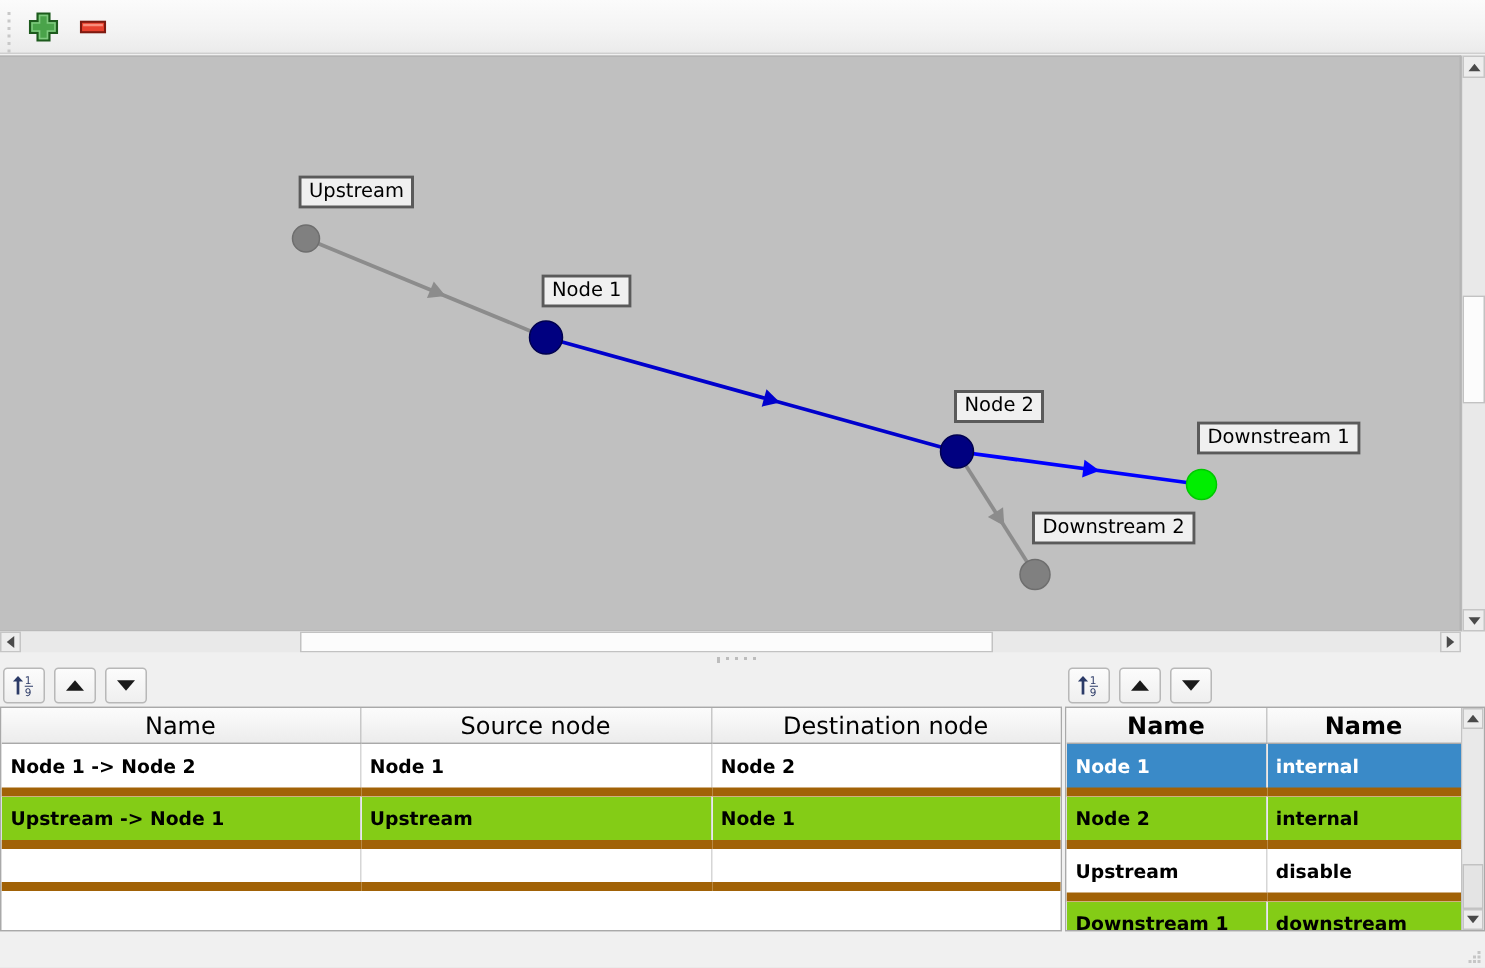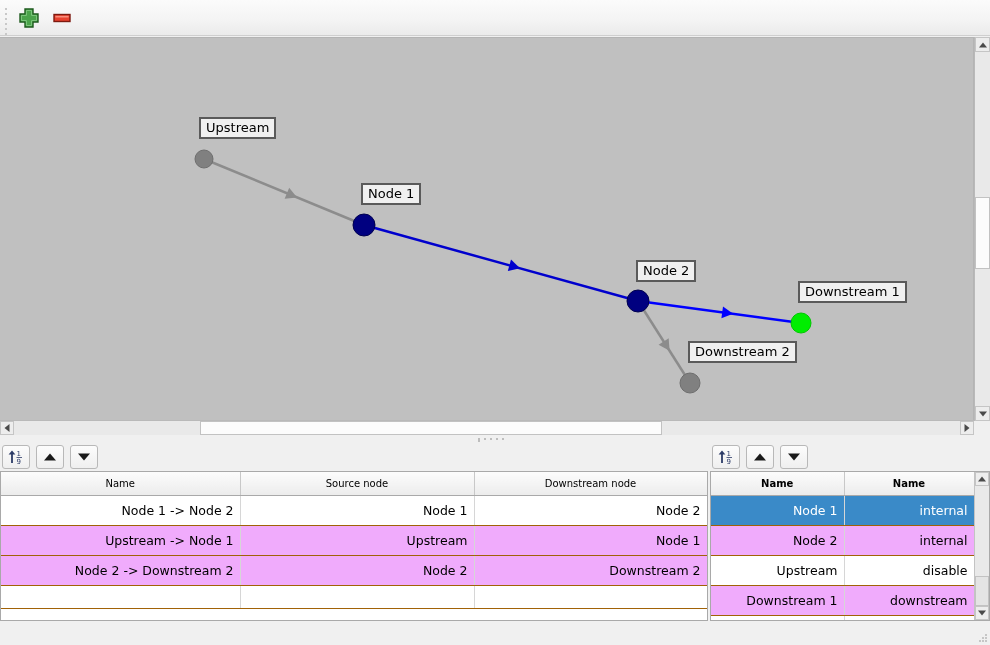--- a/index.html
+++ b/index.html
@@ -209,35 +209,36 @@
     box-sizing: border-box;
     background: #fff;
     overflow: hidden;
   }
   table.grid th {
     background: linear-gradient(to bottom, #fcfcfc, #ececec);
     border-right: 1px solid #c8c8c8;
     border-bottom: 1px solid #a9a9a9;
     height: 23px;
     font-weight: normal;
-    font-size: 10px;
+    font-size: 16px;
     text-align: center;
     padding: 0;
   }
   table.grid th.bold { font-weight: bold; }
   table.grid td {
     border-right: 1px solid #d6d6d6;
-    border-bottom: 1px solid #a16207;
+    border-bottom: 6px solid #a16207;
     height: 29px;
     padding: 0 6px;
-    text-align: right;
+    text-align: left;
     white-space: nowrap;
     overflow: hidden;
-  }
-  tr.alt td { background: #f0abfc; }
+    font-weight: bold;
+  }
+  tr.alt td { background: #84cc16; }
   tr.sel td { background: #3a8ac8; color: #fff; }
   tr.empty td { height: 22px; background: #fff; border-right: 1px solid #d6d6d6; }
 
   .right-vscroll {
     position: absolute;
     right: 0; top: 0;
     width: 15px; height: 100%;
     background: #efefef;
     border-left: 1px solid #c3c3c3;
     box-sizing: border-box;
@@ -370,38 +371,33 @@
     <table class="grid" id="edges-table" style="width:706px;">
       <colgroup>
           <col style="width:239px">
           <col style="width:234px">
           <col style="width:233px">
         </colgroup>
       <thead>
           <tr id="edges-head">
             <th>Name</th>
             <th>Source node</th>
-            <th>Downstream node</th>
+            <th>Destination node</th>
           </tr>
         </thead>
       <tbody id="edges-body">
           <tr>
             <td>Node 1 -&gt; Node 2</td>
             <td>Node 1</td>
             <td>Node 2</td>
           </tr>
           <tr class="alt">
             <td>Upstream -&gt; Node 1</td>
             <td>Upstream</td>
             <td>Node 1</td>
-          </tr>
-          <tr class="alt">
-            <td>Node 2 -&gt; Downstream 2</td>
-            <td>Node 2</td>
-            <td>Downstream 2</td>
           </tr>
           <tr class="empty">
             <td></td>
             <td></td>
             <td></td>
           </tr>
         </tbody>
     </table>
   </div>
 </div>

